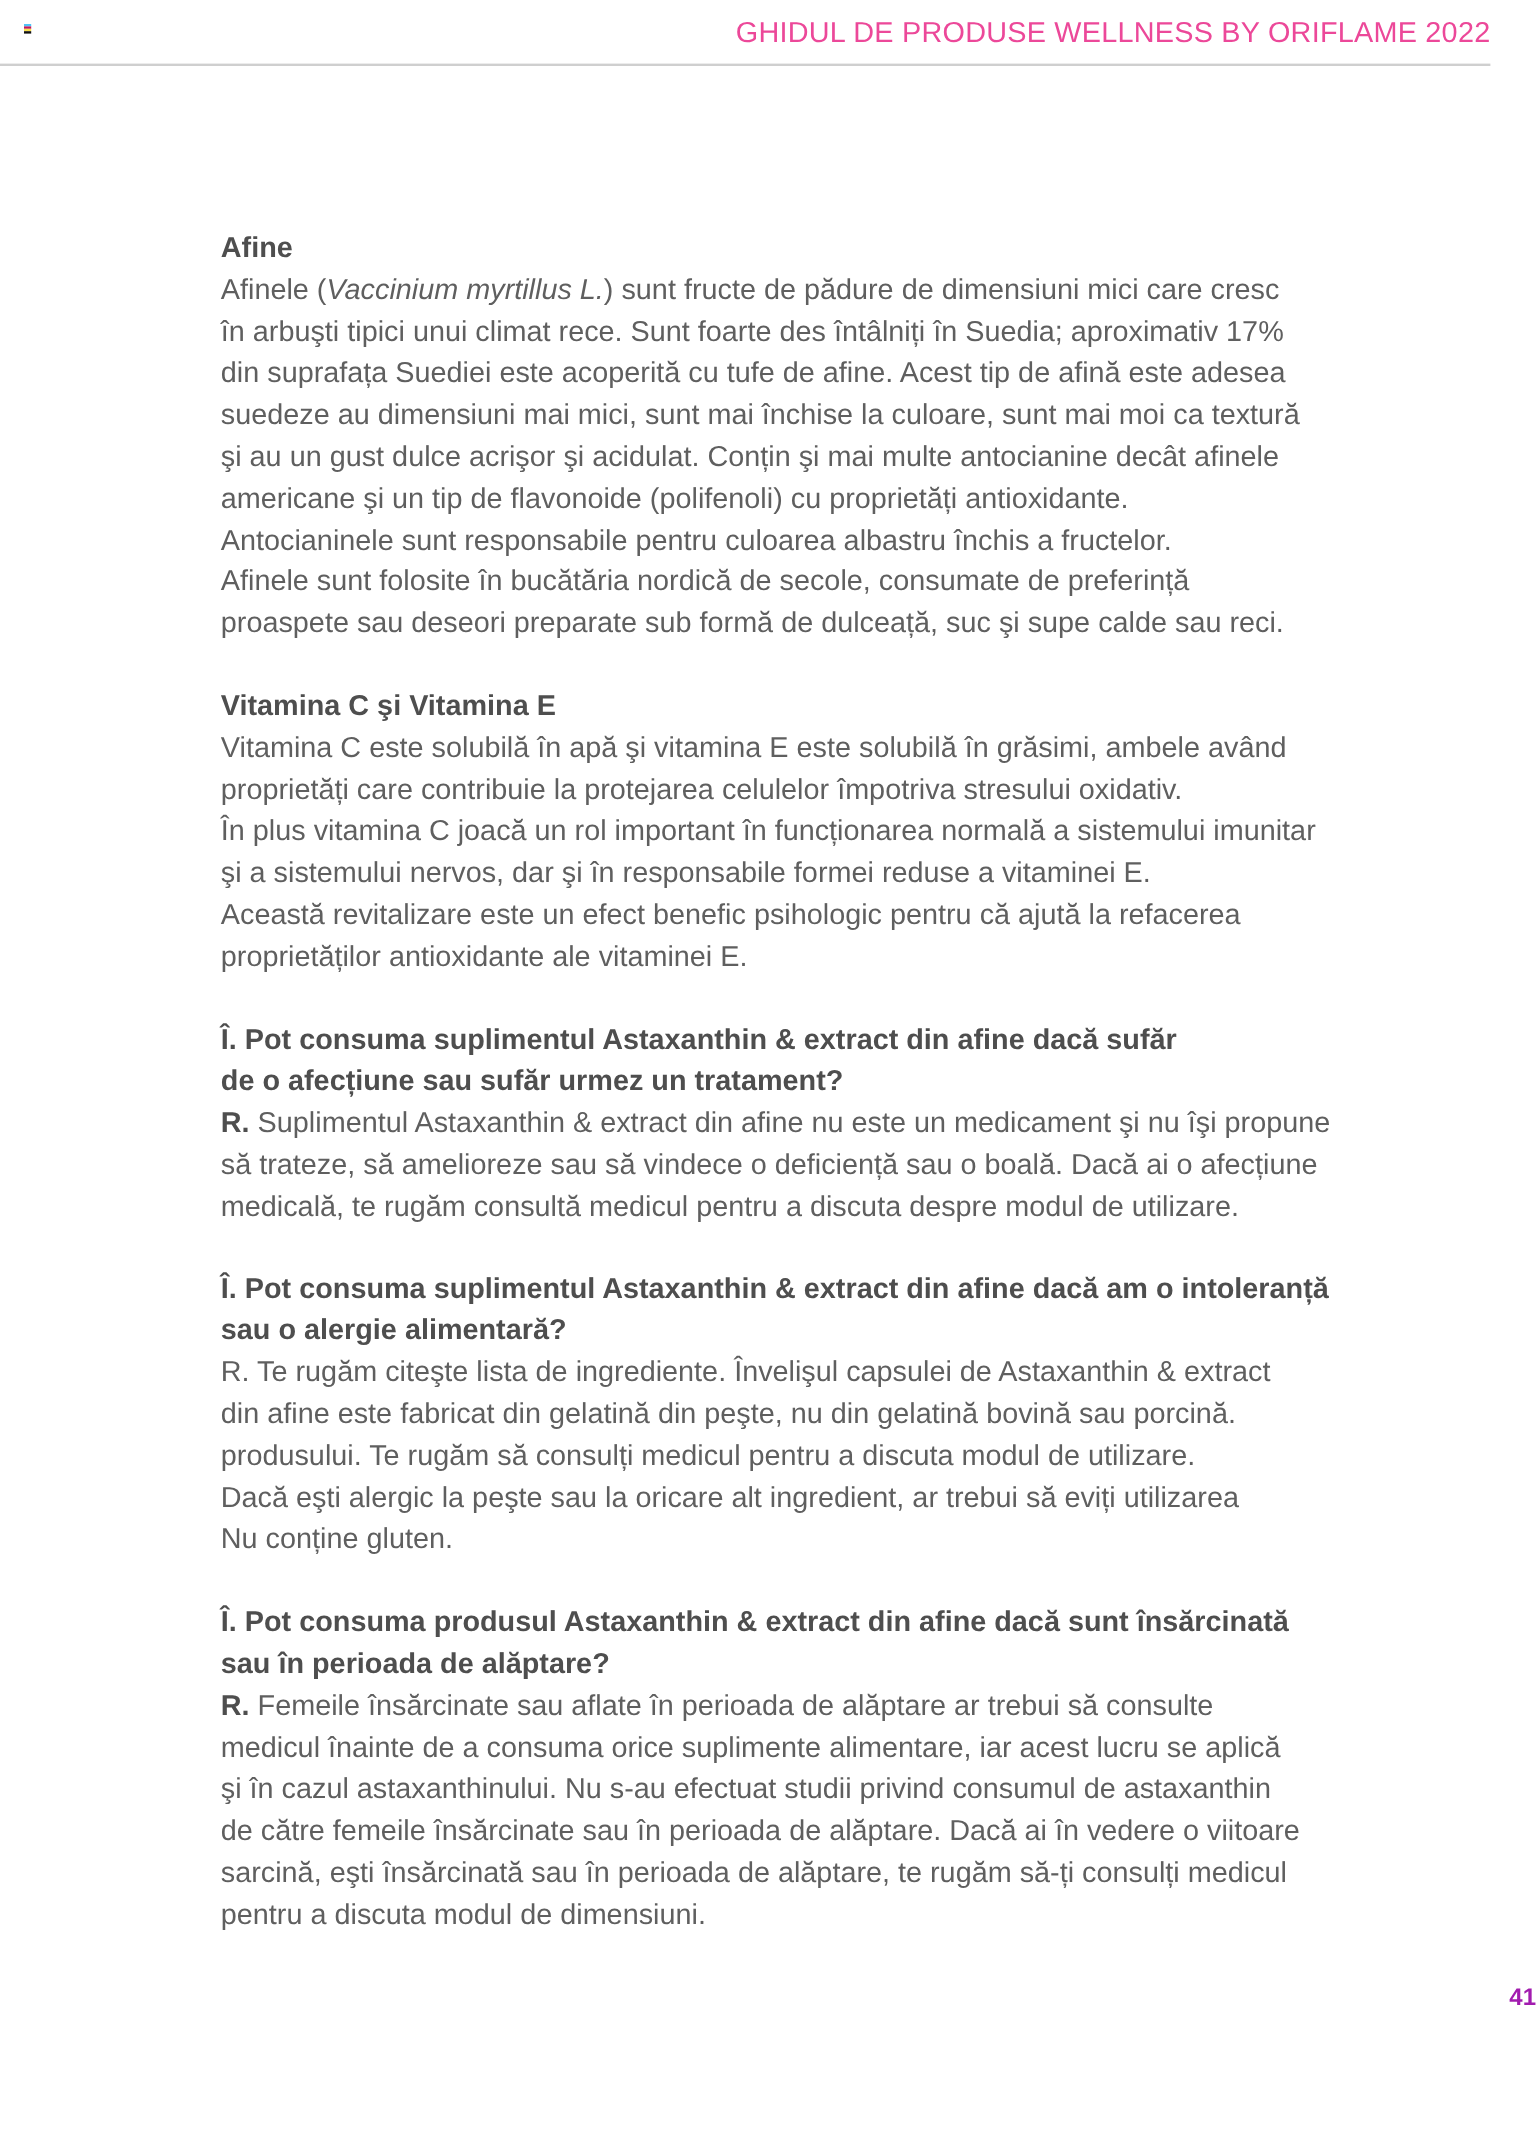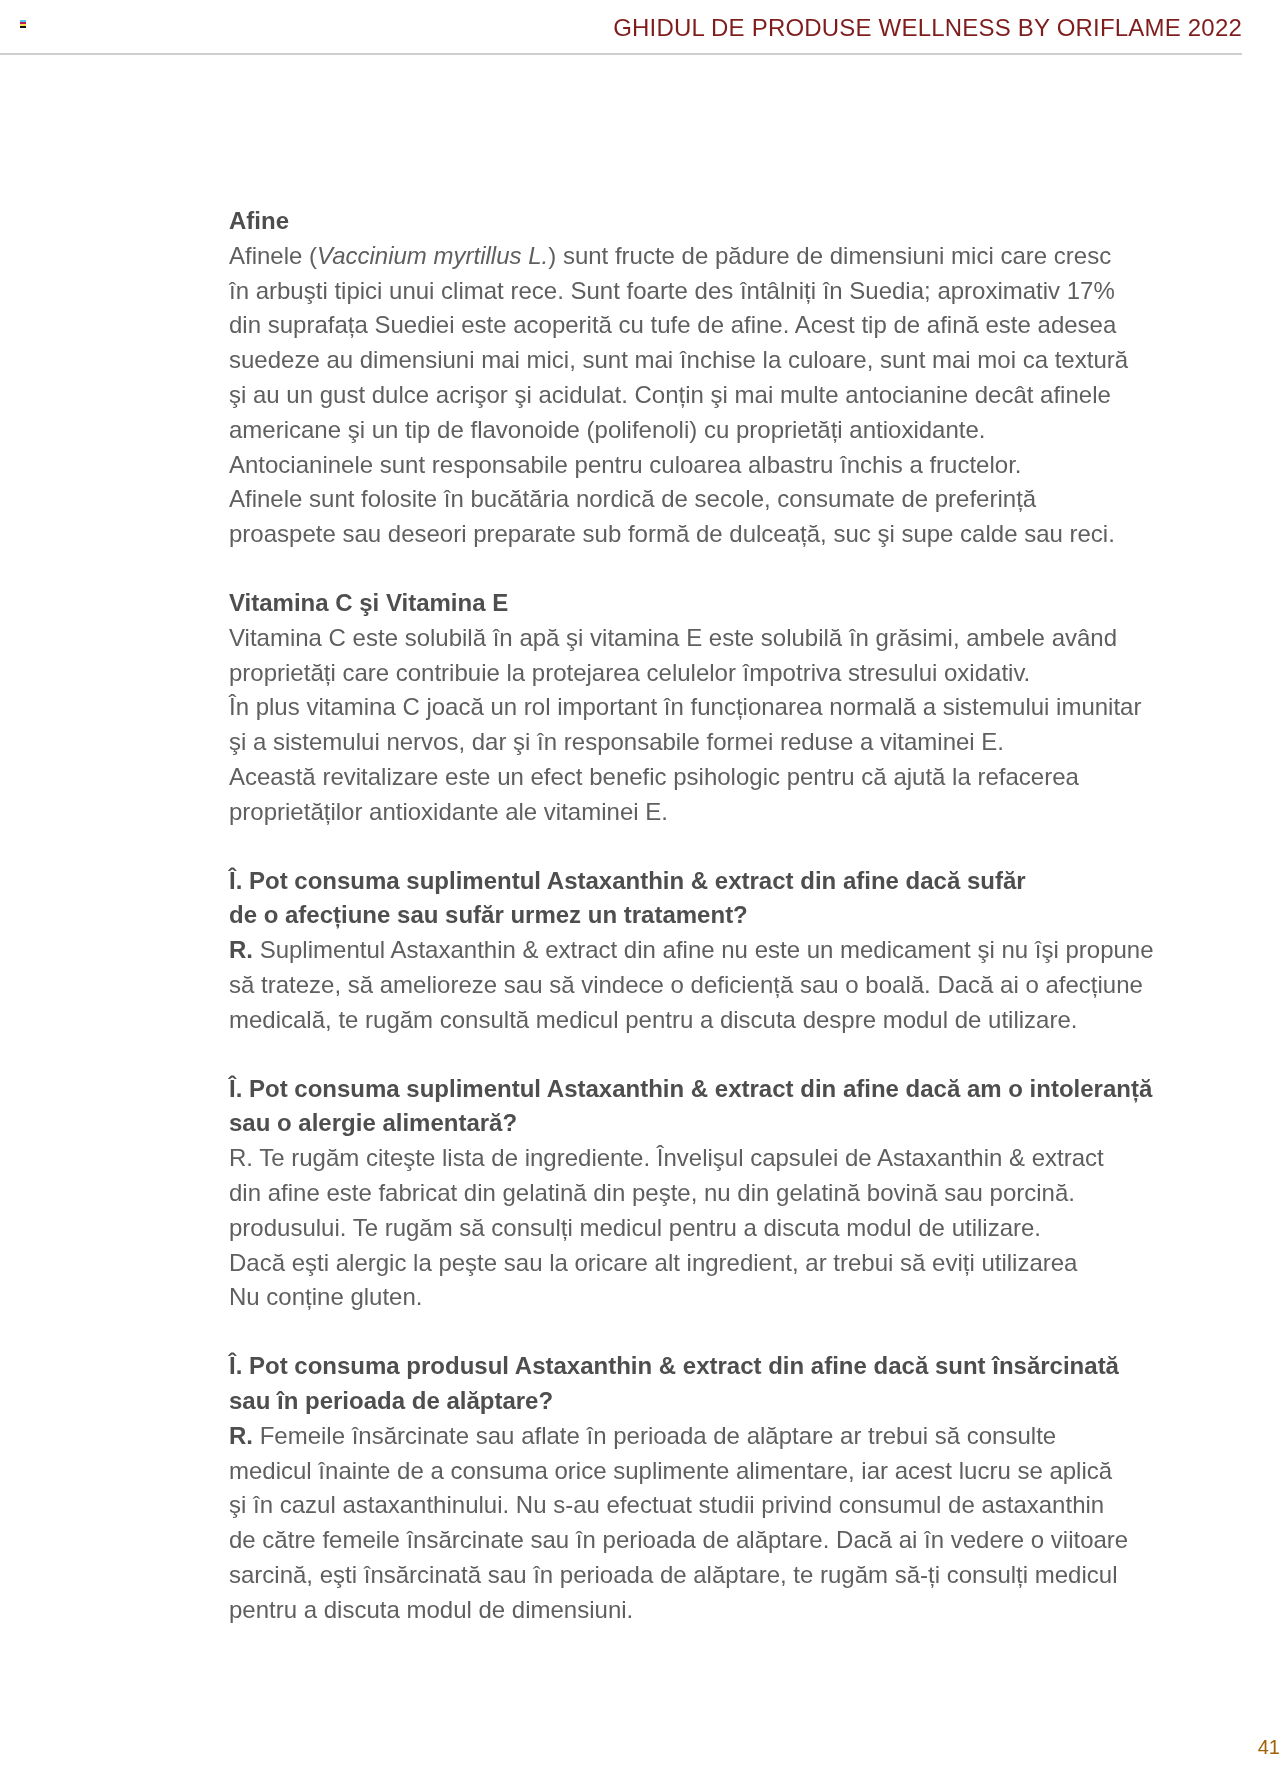--- a/index.html
+++ b/index.html
@@ -8,44 +8,44 @@
       font-family: "Liberation Sans", "DejaVu Sans", sans-serif;
       color: #5a5a5a;
     }
     .reg-mark {
       position: absolute; left: 20px; top: 20px; width: 6px; height: 8px;
       display: flex; flex-direction: column;
     }
     .reg-mark span { display: block; height: 2px; width: 6px; }
     .header-title {
       position: absolute; right: 38px; top: 14px;
-      font-size: 24px; letter-spacing: 0.2px; color: #7f1d1d;
+      font-size: 24px; letter-spacing: 0.2px; color: #ec4899;
       font-weight: normal; white-space: nowrap;
     }
     .header-rule {
       position: absolute; left: 0; top: 53px; width: 1242px; height: 2px;
       background: #cfcfcf;
     }
     .content {
-      position: absolute; left: 184px; top: 204px; width: 1030px; margin-left: 45px;
+      position: absolute; left: 184px; top: 190px; width: 1030px;
     }
     .section { margin: 0 0 34px 0; }
     .heading {
       font-weight: bold; color: #4e4e4e; font-size: 24px; line-height: 34.8px;
       margin: 0; white-space: nowrap;
     }
     .line {
       font-size: 24px; line-height: 34.8px; margin: 0; white-space: nowrap;
       color: #5f5f5f;
     }
     .line i { }
     .rlabel { font-weight: bold; color: #4e4e4e; }
     .page-number {
-      position: absolute; right: 0px; top: 1736px;
-      font-size: 20px; font-weight: normal; color: #a16207;
+      position: absolute; right: 0px; top: 1654px;
+      font-size: 20px; font-weight: bold; color: #a21caf;
     }
   </style>
 </head>
 <body>
 
 <div class="reg-mark">
   <span style="background:#4fc3f7"></span>
   <span style="background:#c2185b"></span>
   <span style="background:#f9e04b"></span>
   <span style="background:#111111"></span>

